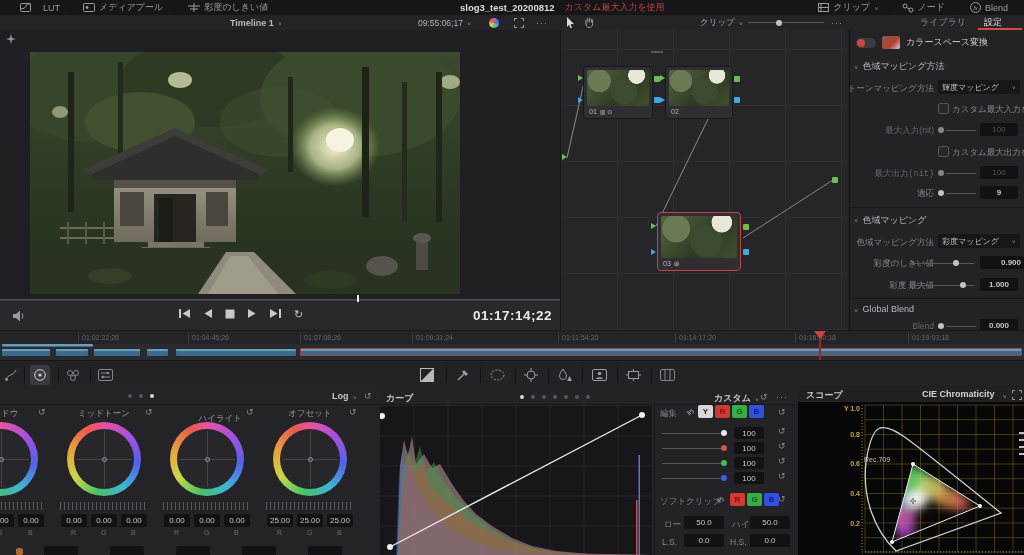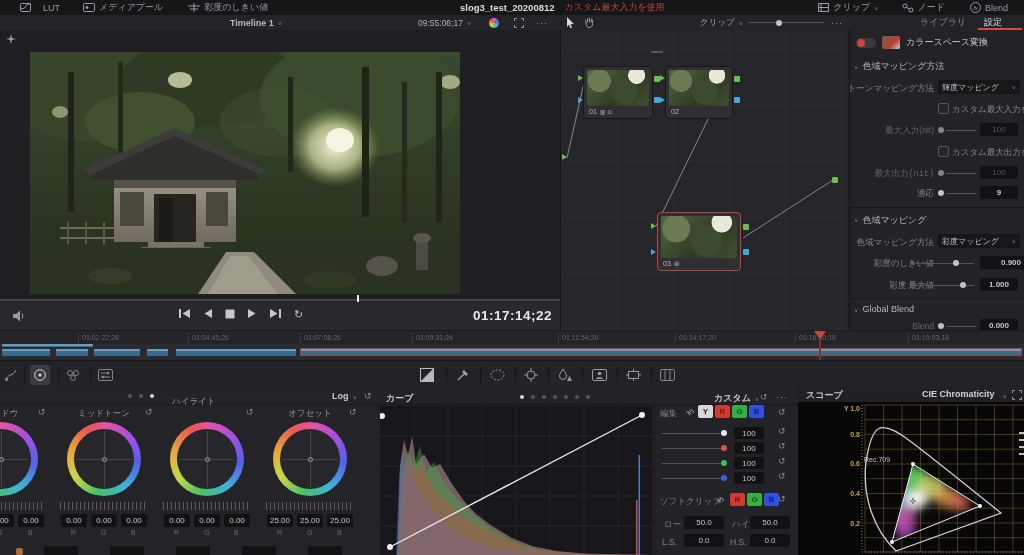--- a/index.html
+++ b/index.html
@@ -492,21 +492,21 @@
       <div class="abs tick-strip" style="left:60px;top:114px;width:88px;"></div>
       <div class="abs vbox" style="left:61px;top:126px;width:26px;height:13px;">0.00</div>
       <div class="abs vbox" style="left:91px;top:126px;width:26px;height:13px;">0.00</div>
       <div class="abs vbox" style="left:121px;top:126px;width:26px;height:13px;">0.00</div>
       <span class="abs" style="left:71px;top:141px;color:#6e6e75;font-size:7px;">R</span>
       <span class="abs" style="left:101px;top:141px;color:#6e6e75;font-size:7px;">G</span>
       <span class="abs" style="left:131px;top:141px;color:#6e6e75;font-size:7px;">B</span>
     </div>
 
     <div>
-      <span class="abs lbl" style="left:207px;top:8px;width:70px;text-align:left;transform:translateX(-50%);color:#9a9aa0;">ハイライト</span>
+      <span class="abs lbl" style="left:207px;top:25px;width:70px;text-align:right;transform:translateX(-50%);color:#9a9aa0;">ハイライト</span>
       <span class="abs reset" style="left:246px;top:19px;">↺</span>
       <div class="wheel" style="left:170px;top:34px;">
           <div class="inner"></div>
           <div class="ch-v"></div>
           <div class="ch-h"></div>
           <div class="ctr"></div>
         </div>
       <div class="abs tick-strip" style="left:163px;top:114px;width:88px;"></div>
       <div class="abs vbox" style="left:164px;top:126px;width:26px;height:13px;">0.00</div>
       <div class="abs vbox" style="left:194px;top:126px;width:26px;height:13px;">0.00</div>

